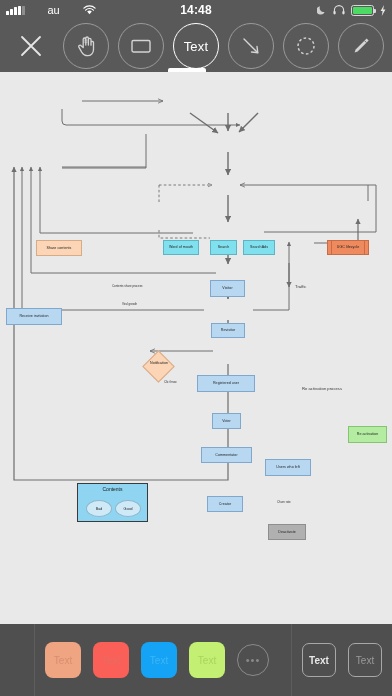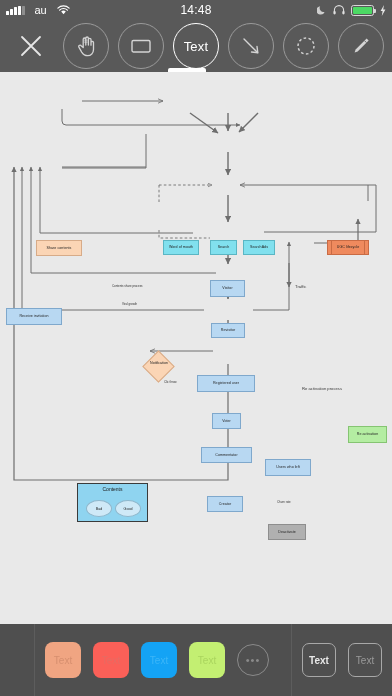--- a/index.html
+++ b/index.html
@@ -9,25 +9,25 @@
     background:#595959;
     -webkit-font-smoothing:antialiased;
   }
 
   
   .statusbar{
     height:20px; width:392px; background:#595959; color:#fff;
     display:flex; align-items:center; padding:0 6px; font-size:11px;
     position:relative;
   }
-  .sb-left{ display:flex; align-items:center; gap:10px; }
+  .sb-left{ display:flex; align-items:center; gap:23px; }
   .sb-right{ display:flex; align-items:center; gap:6px; margin-left:auto; }
   .sb-time{
     position:absolute; left:0; right:0; text-align:center;
-    font-size:12px; font-weight:400; letter-spacing:.2px; pointer-events:none;
+    font-size:12px; font-weight:700; letter-spacing:.2px; pointer-events:none;
   }
   .sig{ display:flex; align-items:flex-end; gap:1.5px; height:9px; }
   .sig i{ width:2.5px; background:#fff; display:block; border-radius:.5px; }
   .sig i:nth-child(1){height:3.5px;}
   .sig i:nth-child(2){height:5.5px;}
   .sig i:nth-child(3){height:7.5px;}
   .sig i:nth-child(4){height:9px;}
   .sig i:nth-child(5){height:9px;background:#8d8d8d;}
   .carrier{ font-size:11px; }
   .battery{

